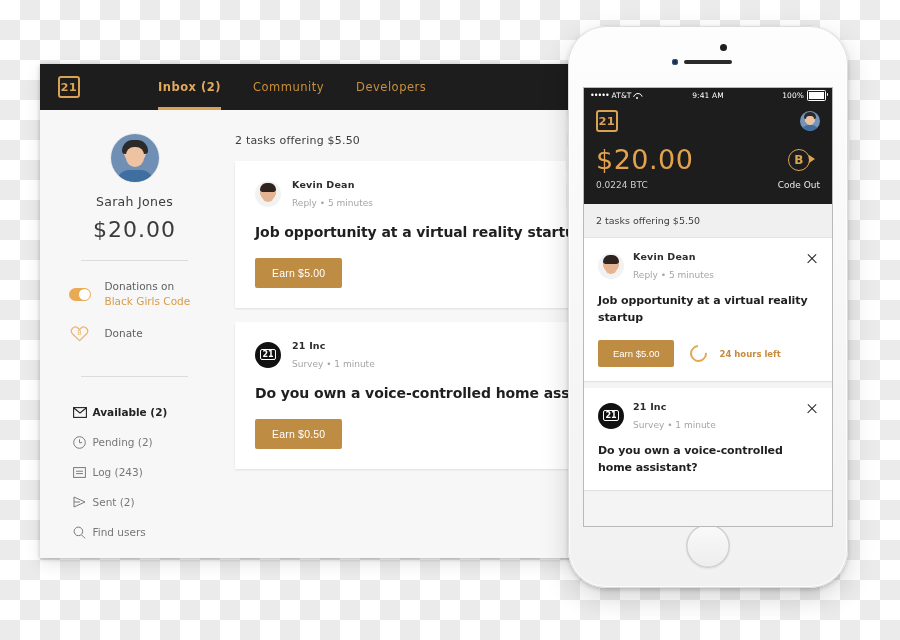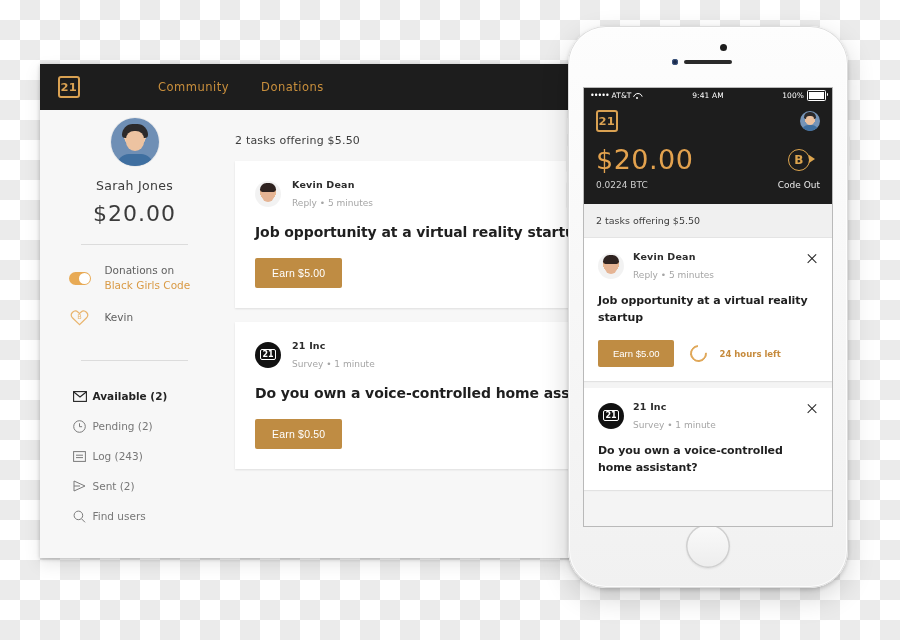--- a/index.html
+++ b/index.html
@@ -36,21 +36,21 @@
     color:#c98f3c;font-size:11.5px;letter-spacing:.5px;
     height:46px;display:flex;align-items:center;position:relative;
     cursor:pointer;
   }
   .dtab.active{color:#e3a95c;font-weight:600}
   .dtab.active:after{
     content:"";position:absolute;left:0;right:0;bottom:0;height:3px;background:#d9a152;
   }
   #desk-body{display:flex;height:448px}
   
-  #sidebar{width:255px;padding:8px 0 0 0;display:flex;flex-direction:column;align-items:center}
+  #sidebar{width:255px;padding:24px 0 0 0;display:flex;flex-direction:column;align-items:center}
   .avatar-lg{
     width:48px;height:48px;border-radius:50%;
     background:radial-gradient(circle at 50% 38%, #f0c9a8 0 28%, #6f8fb5 29% 100%);
     position:relative;overflow:hidden;box-shadow:0 0 0 1px rgba(0,0,0,.05);
   }
   .avatar-lg .hair{position:absolute;left:11px;top:6px;width:26px;height:14px;border-radius:13px 13px 4px 4px;background:#2c2a2b;}
   .avatar-lg .face{position:absolute;left:15px;top:13px;width:18px;height:20px;border-radius:9px 9px 10px 10px;background:#edc3a1;}
   .avatar-lg .body{position:absolute;left:6px;bottom:0;width:36px;height:12px;border-radius:14px 14px 0 0;background:#3f6fa0;}
   #uname{margin-top:12px;font-size:12.5px;color:#3b3b3b;letter-spacing:.3px}
   #ubal{margin-top:8px;font-size:22px;color:#3b3b3b;letter-spacing:1px}
@@ -158,22 +158,23 @@
 </head>
 <body>
 
 <div id="desktop">
 
   <div id="desk-nav">
     <div class="logo-mark">
       <span>21</span>
     </div>
     <div id="desk-tabs">
+      <div class="dtab active">Inbox (2)</div>
       <div class="dtab">Community</div>
-      <div class="dtab">Donations</div>
+      <div class="dtab">Developers</div>
     </div>
   </div>
 
   <div id="desk-body">
 
     <div id="sidebar">
       <div class="avatar-lg">
         <div class="body"></div>
         <div class="hair"></div>
         <div class="face"></div>
@@ -193,21 +194,21 @@
             <span class="hl">Black Girls Code</span>
           </span>
         </div>
         <div class="sb-row">
           <span class="sb-ico">
             <svg width="19" height="17" viewBox="0 0 19 17">
               <path d="M9.5 15.6 2.4 8.8a4 4 0 0 1 5.7-5.6l1.4 1.4 1.4-1.4a4 4 0 0 1 5.7 5.6z" fill="none" stroke="#e9b46d" stroke-width="1.2"></path>
               <text x="9.5" y="10.3" font-size="6.5" fill="#e9b46d" text-anchor="middle" font-family="DejaVu Sans">B</text>
             </svg>
           </span>
-          <span class="sb-txt">Kevin</span>
+          <span class="sb-txt">Donate</span>
         </div>
       </div>
 
       <div class="sb-rule"></div>
 
       <div class="nav-block">
         <div class="nav-row active">
           <span class="sb-ico">
             <svg width="14" height="11" viewBox="0 0 14 11">
                 <rect x=".6" y=".6" width="12.8" height="9.8" fill="none" stroke="currentColor" stroke-width="1.1"></rect>

